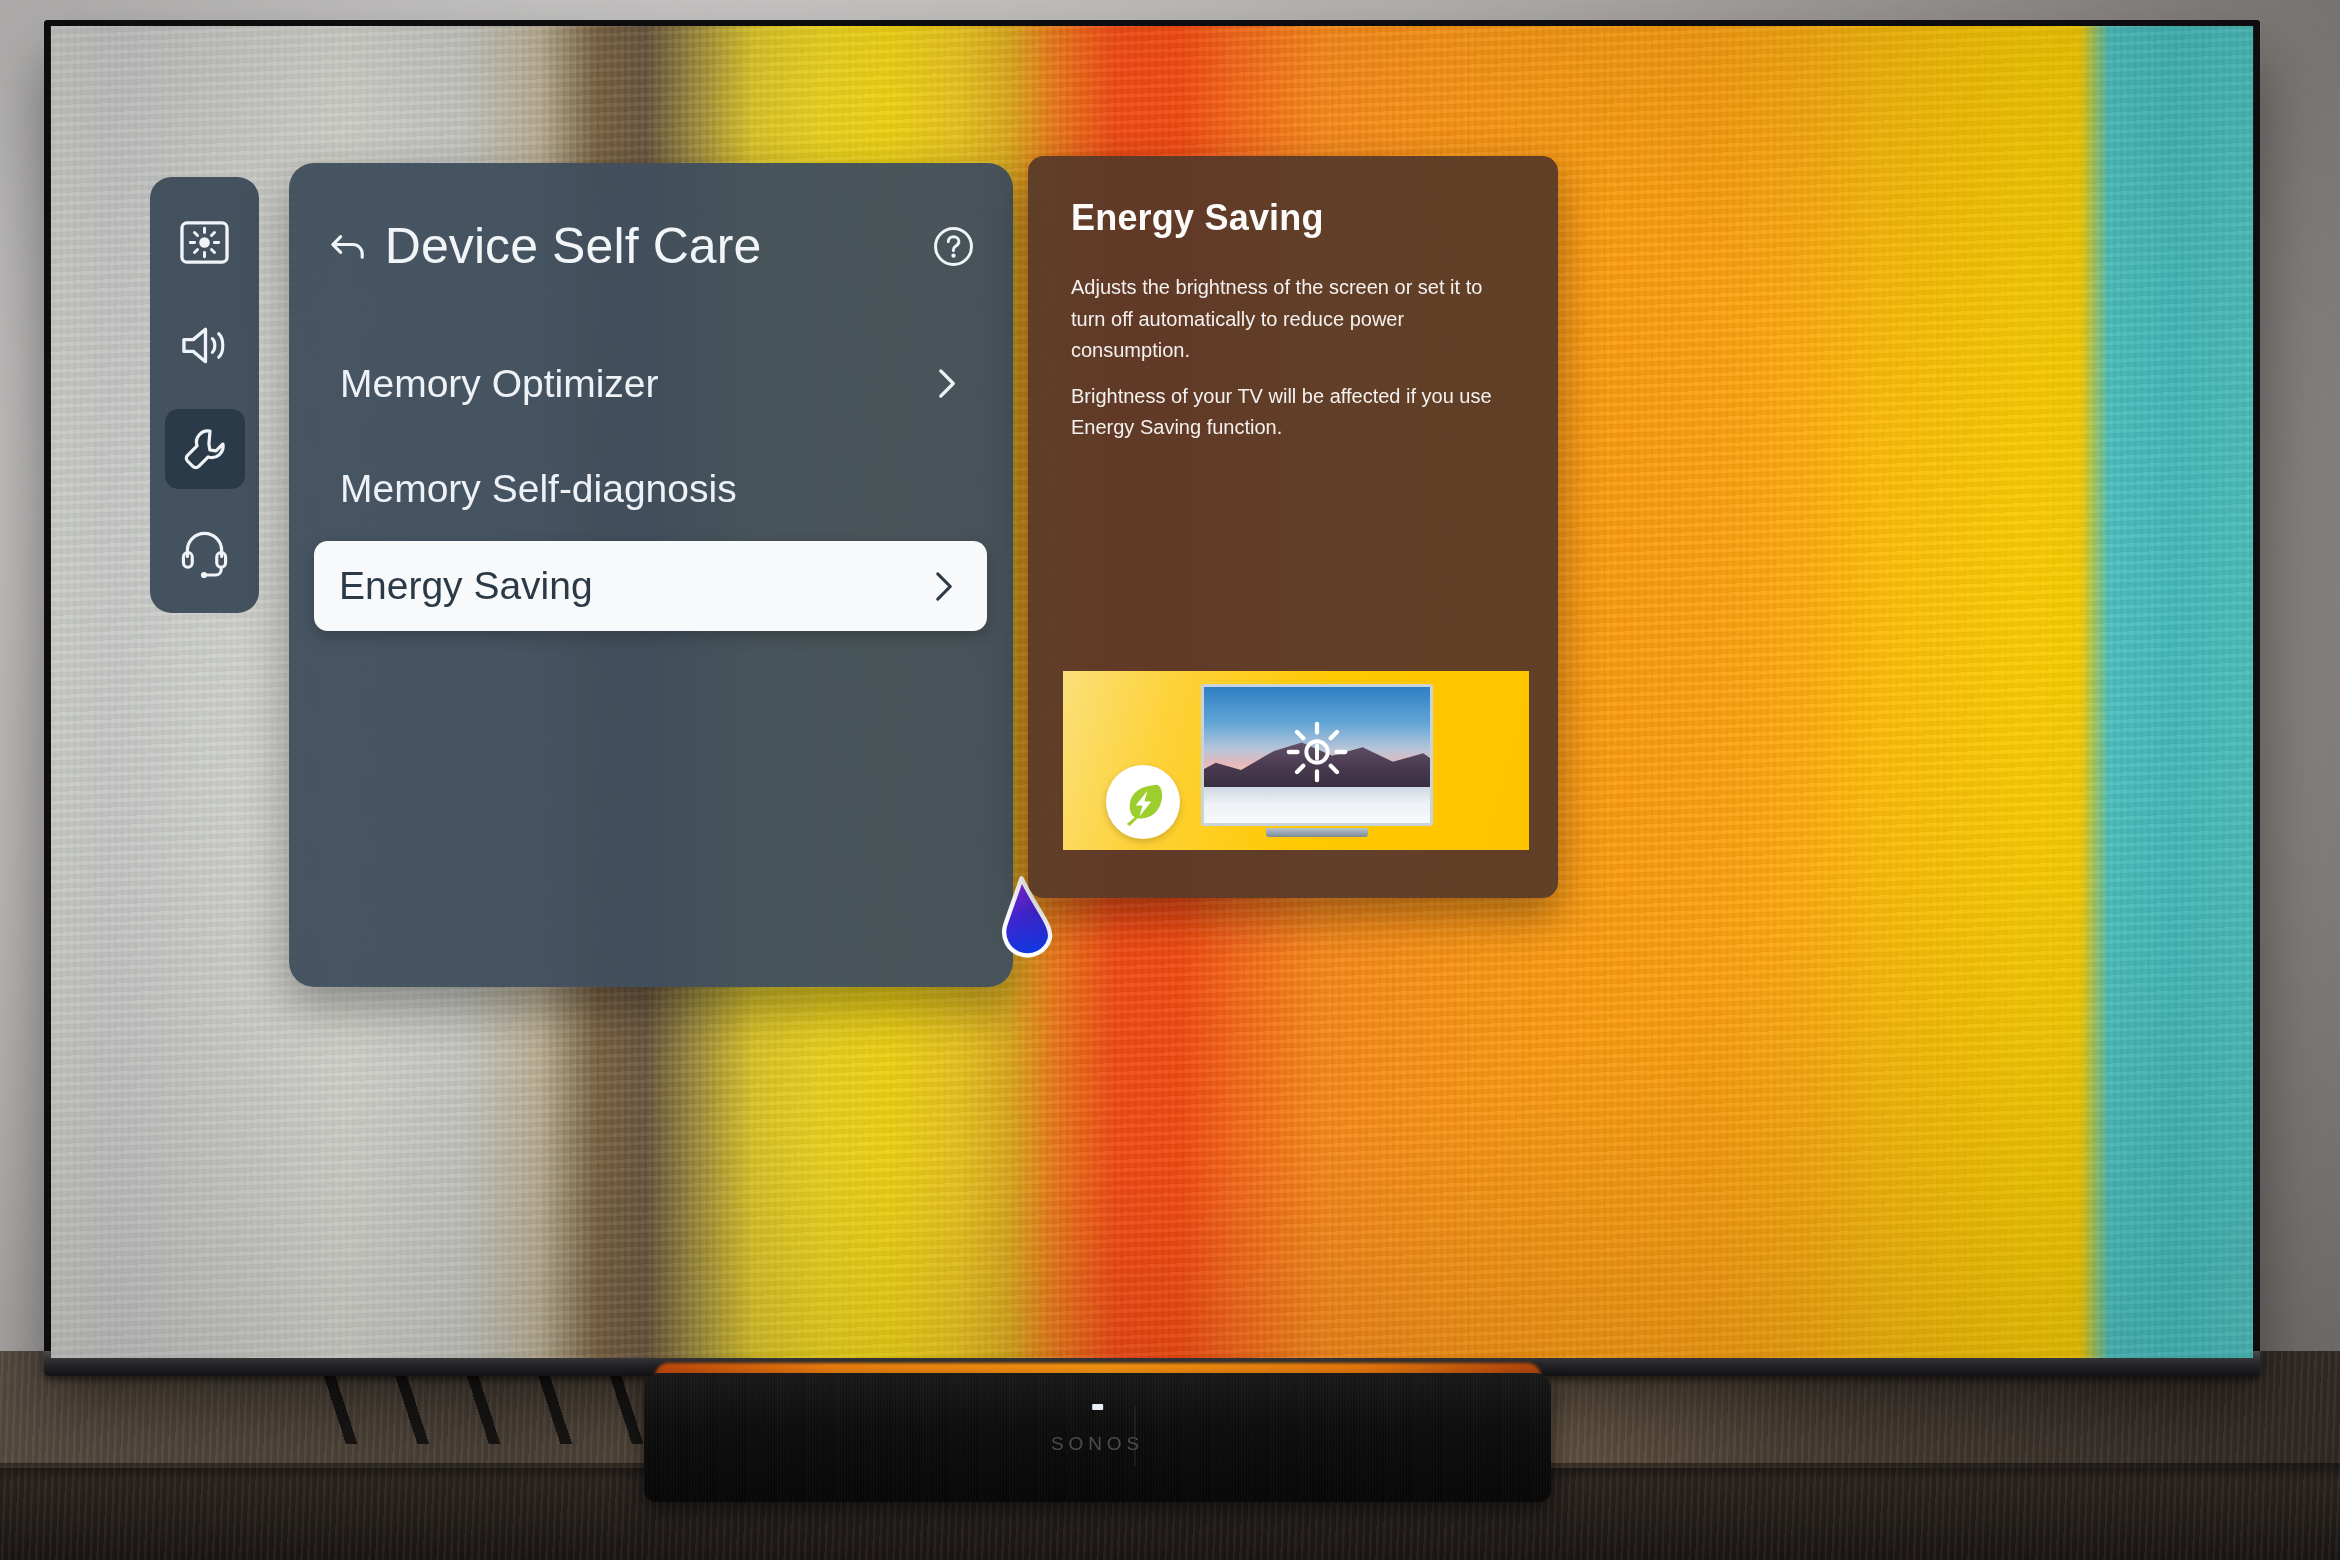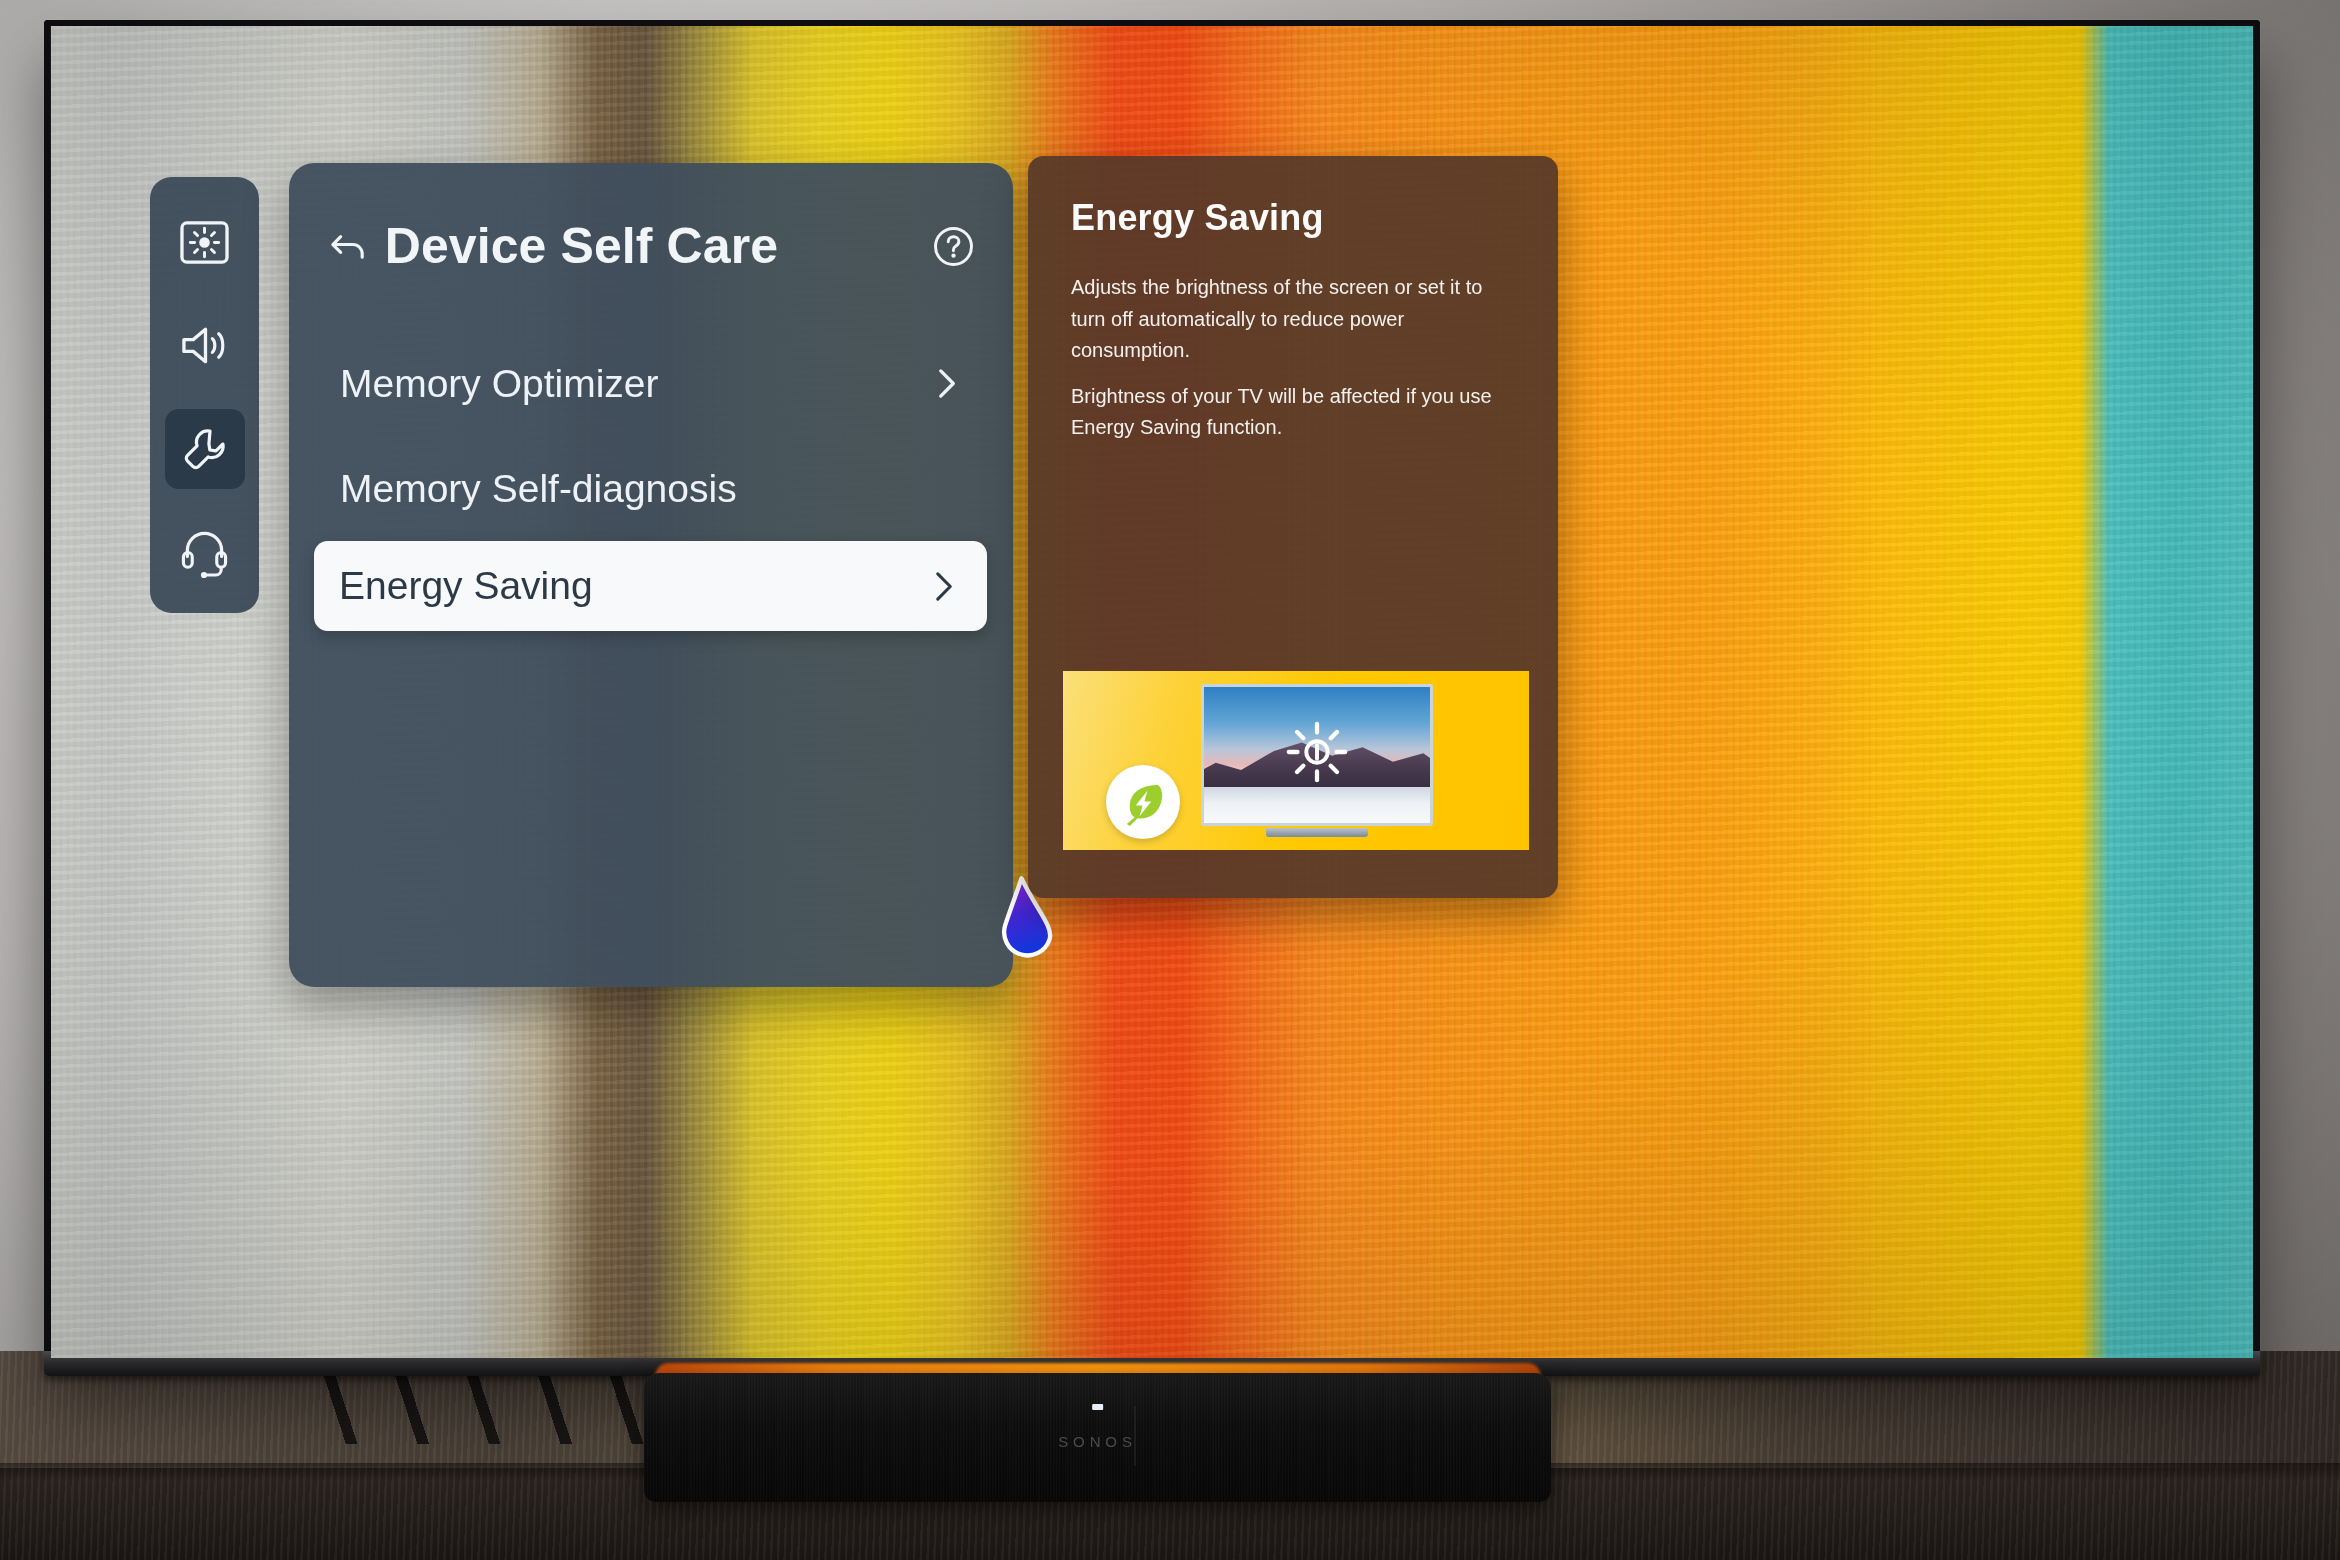--- a/index.html
+++ b/index.html
@@ -168,21 +168,21 @@
     background: rgba(63,78,93,.95);
     border-radius: 25px;
     box-shadow: 0 19.5px 47px rgba(0,0,0,.33);
   }
   .menu-header {
     position: absolute; left: 0; top: 0; width: 724px; height: 166px;
     display: flex; align-items: center; padding: 0 37px 0 37px;
   }
   .back-icon { width: 45px; height: 45px; flex: 0 0 45px; margin-right: 13.7px; }
   .menu-title {
-    font-size: 50px; font-weight: 700; color: #f2f5f8; letter-spacing: 0.1px;
+    font-size: 50px; font-weight: 400; color: #f2f5f8; letter-spacing: 0.1px;
     white-space: nowrap;
   }
   .help-icon { margin-left: auto; width: 45px; height: 45px; flex: 0 0 45px; }
 
   .menu-list { position: absolute; left: 0; top: 168px; width: 724px; }
   .menu-row {
     position: relative;
     height: 105px;
     display: flex; align-items: center;
     padding: 0 52px 0 51px;
@@ -287,21 +287,21 @@
   .soundbar-mesh {
     position: absolute; inset: 0;
     border-radius: 15.6px 15.6px 11.7px 11.7px;
     background: repeating-linear-gradient(90deg,
       rgba(255,255,255,.022) 0px, rgba(255,255,255,.022) 1px,
       rgba(0,0,0,.05) 2px, rgba(0,0,0,.05) 2.9px);
   }
   .soundbar-brand {
     position: absolute; left: 0; right: 0; top: 60px;
     text-align: center;
-    font-size: 15px; letter-spacing: 4.9px; color: #4c4c4c; font-weight: 400;
+    font-size: 19px; letter-spacing: 4.9px; color: #4c4c4c; font-weight: 400;
   }
   .soundbar-led {
     position: absolute; left: 50%; top: 31px; transform: translateX(-50%);
     width: 11.7px; height: 5.9px; background: #e8eef6; border-radius: 1px;
   }
   .soundbar-seam {
     position: absolute; left: 54%; top: 33px; width: 2px; height: 60px;
     background: rgba(255,255,255,.06);
   }
 </style>

